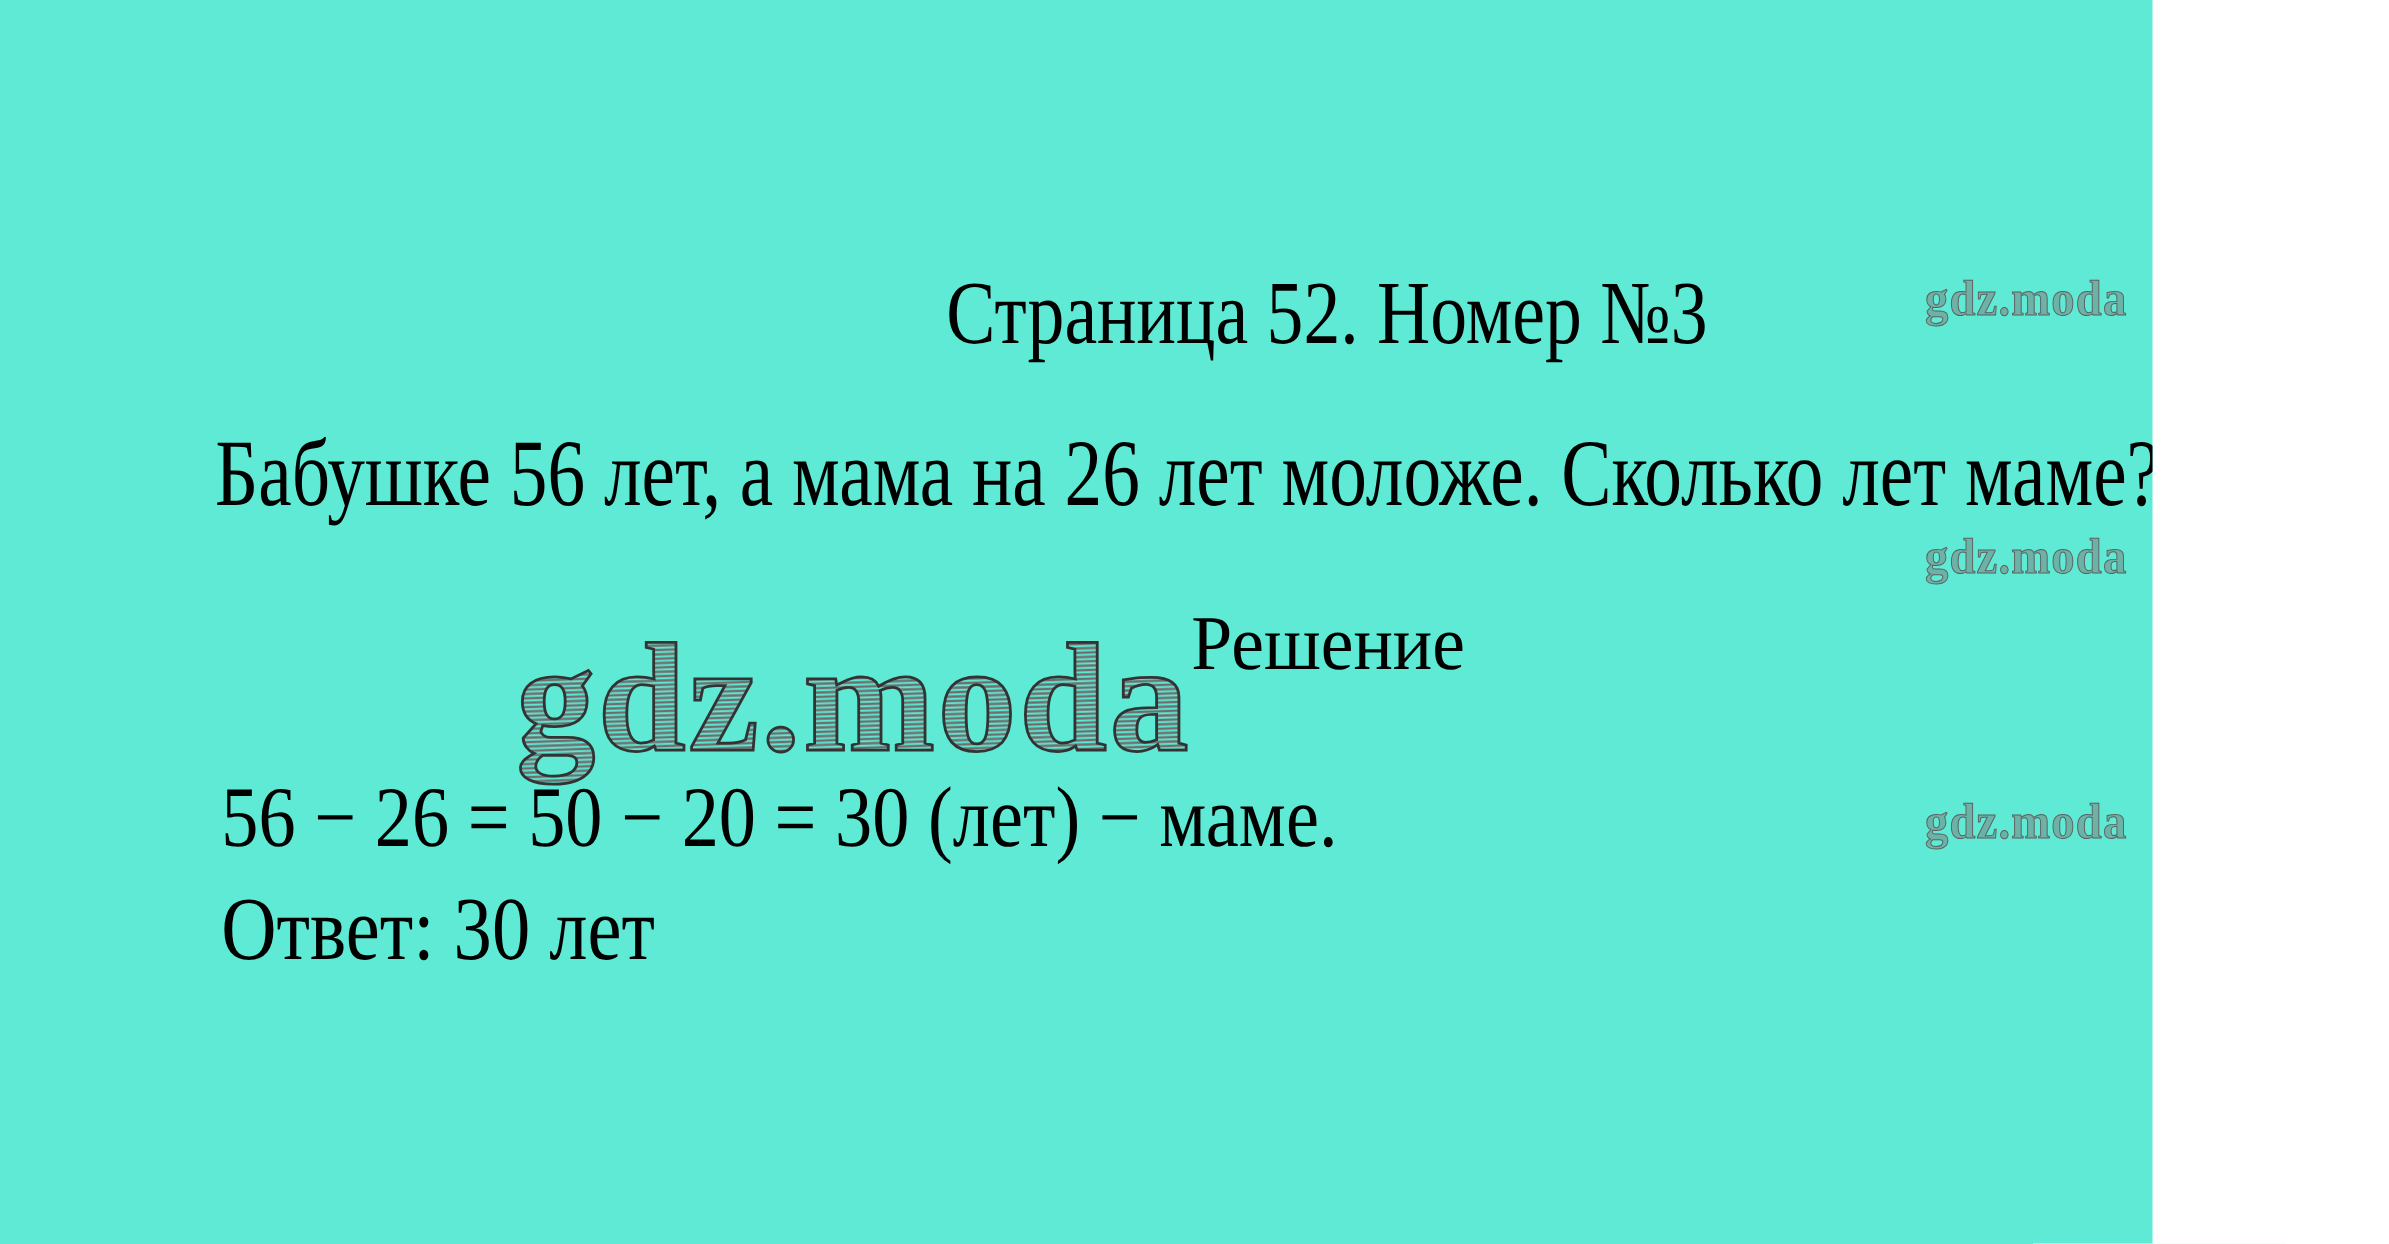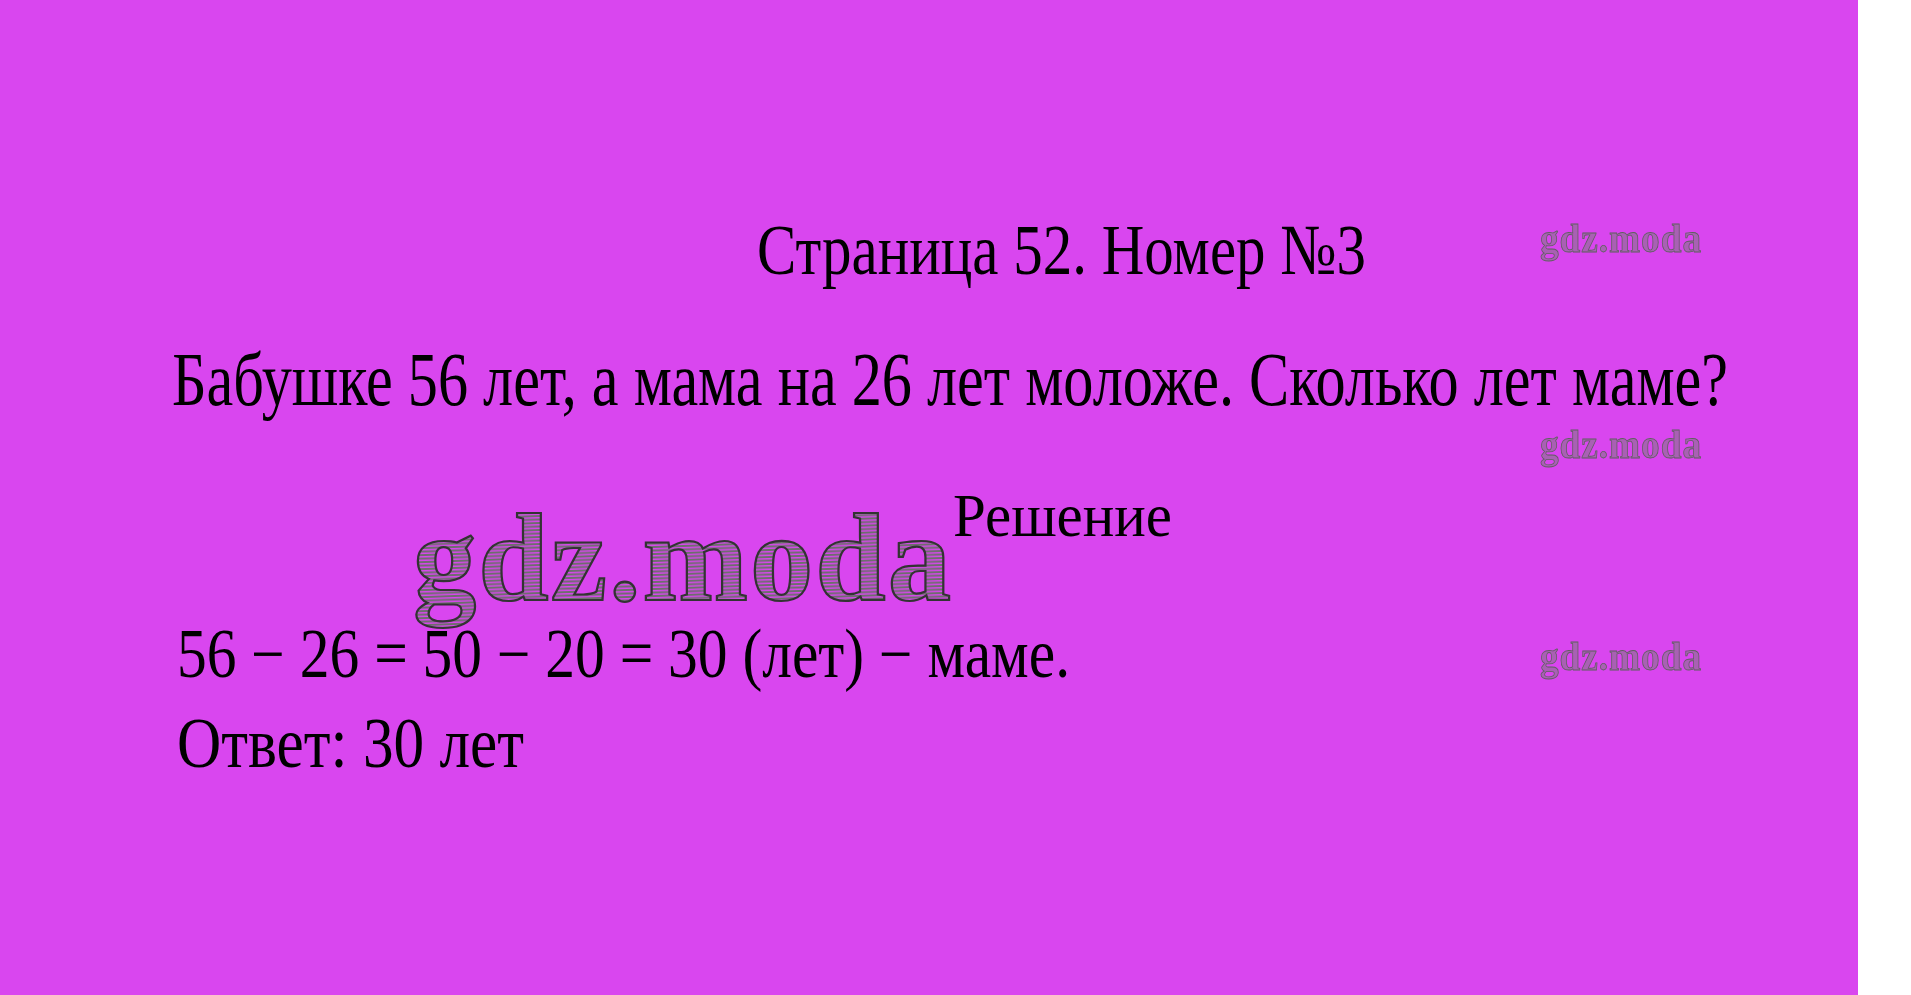--- a/index.html
+++ b/index.html
@@ -2,23 +2,23 @@
 <html><head>
 <meta charset="utf-8">
 <style>
   html, body {
     margin: 0;
     padding: 0;
     background: #ffffff;
   }
   .page {
     position: relative;
-    width: 1858px;
+    width: 1722px;
     height: 995px;
-    background: #d946ef;
+    background: #5eead4;
     overflow: hidden;
     font-family: "Liberation Serif", "DejaVu Serif", serif;
     color: #000000;
   }
   .t {
     position: absolute;
     white-space: nowrap;
     line-height: 1;
     transform-origin: 0 0;
     color: #000000;

